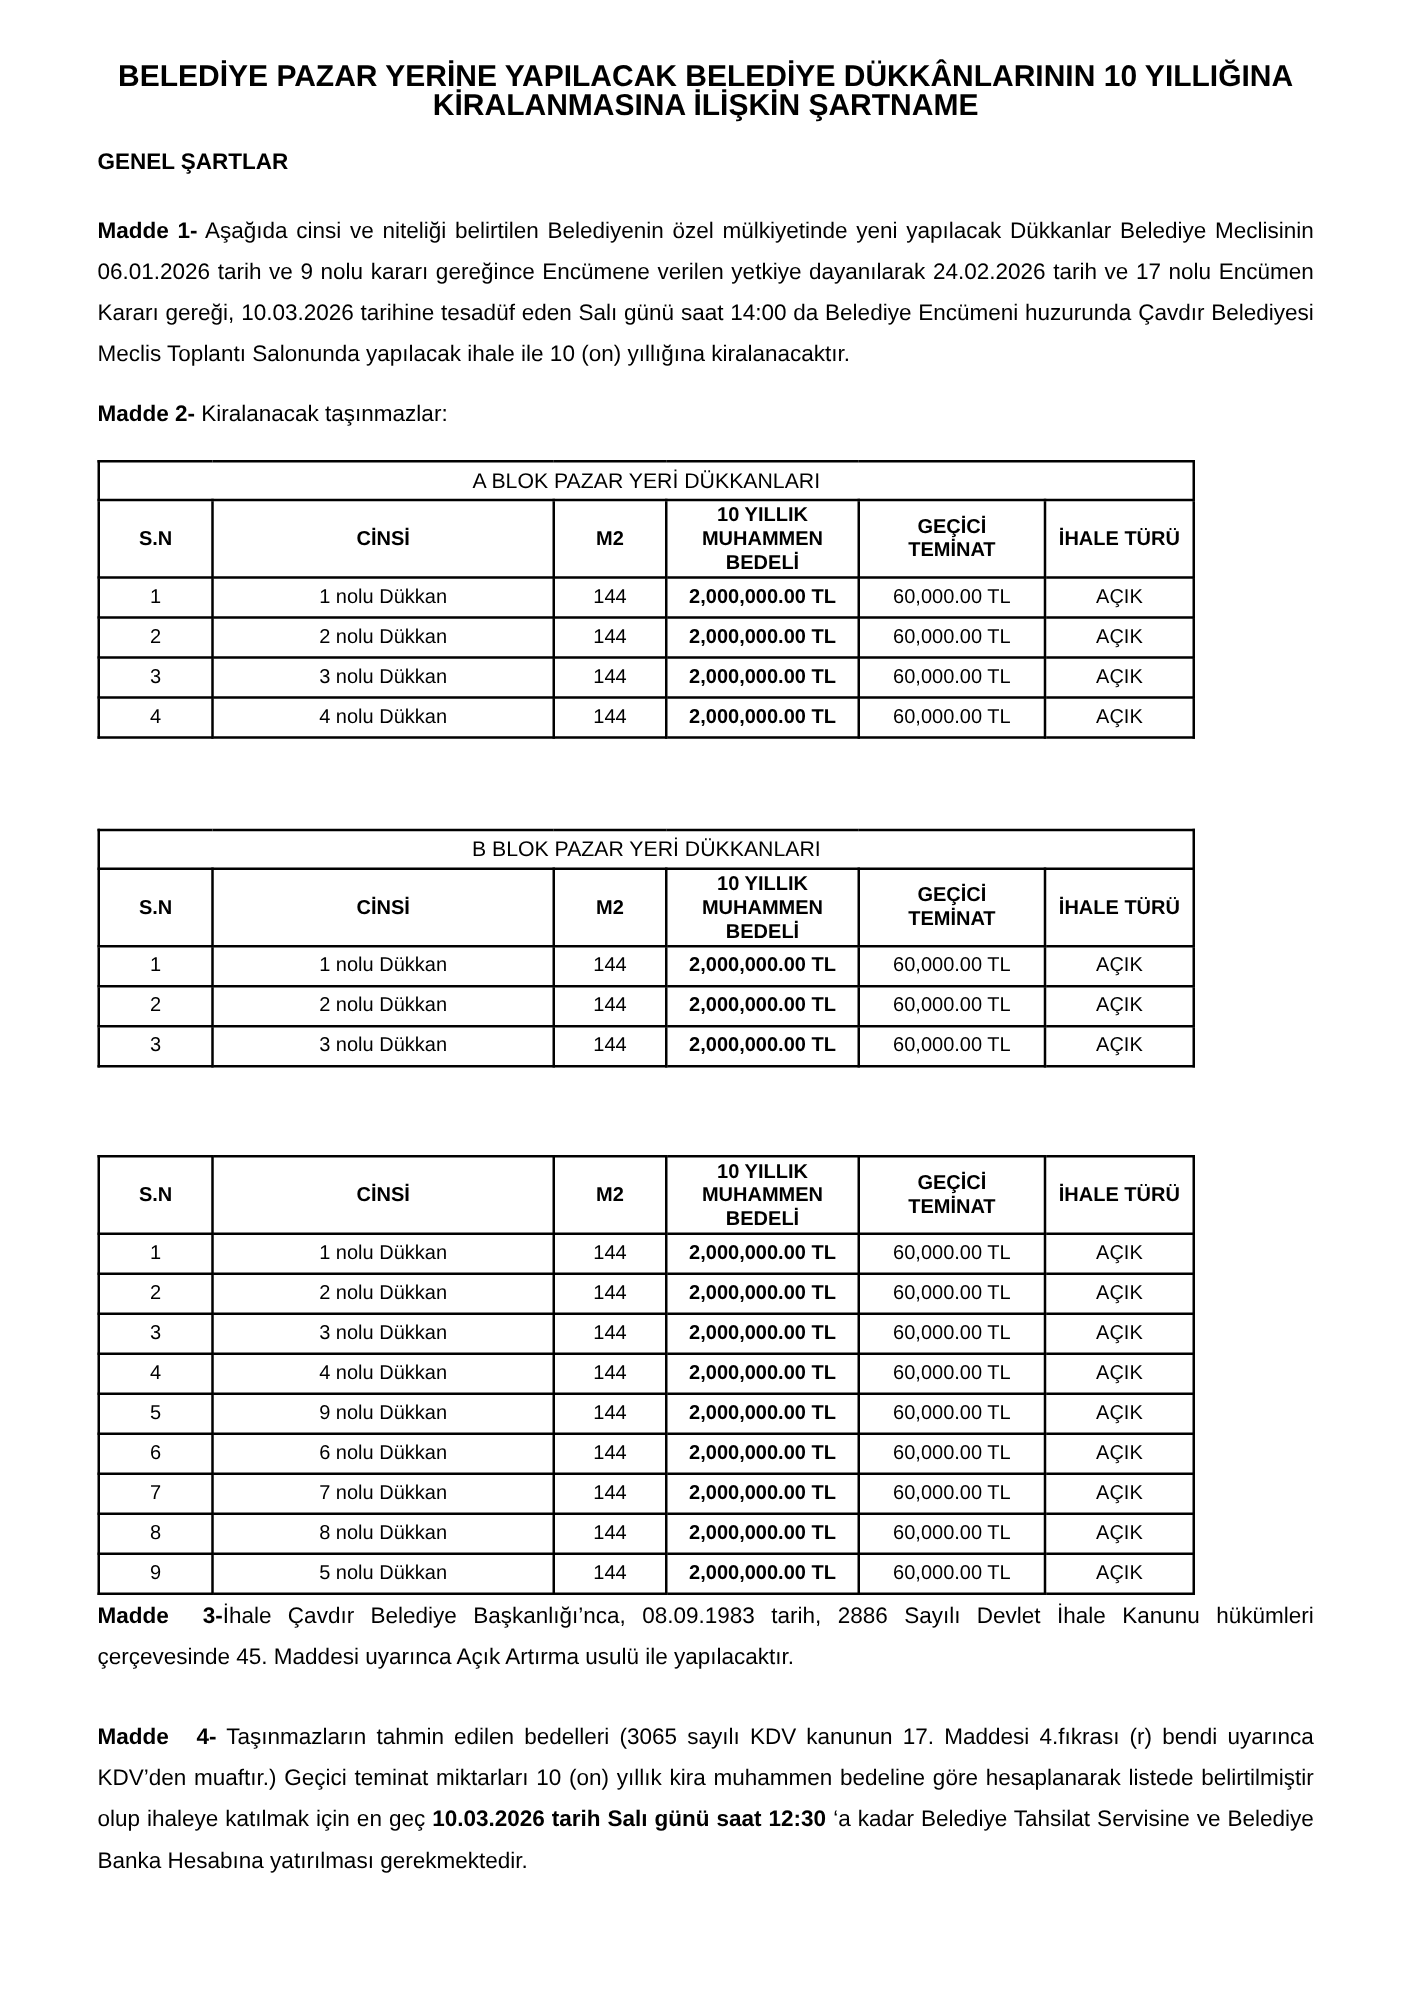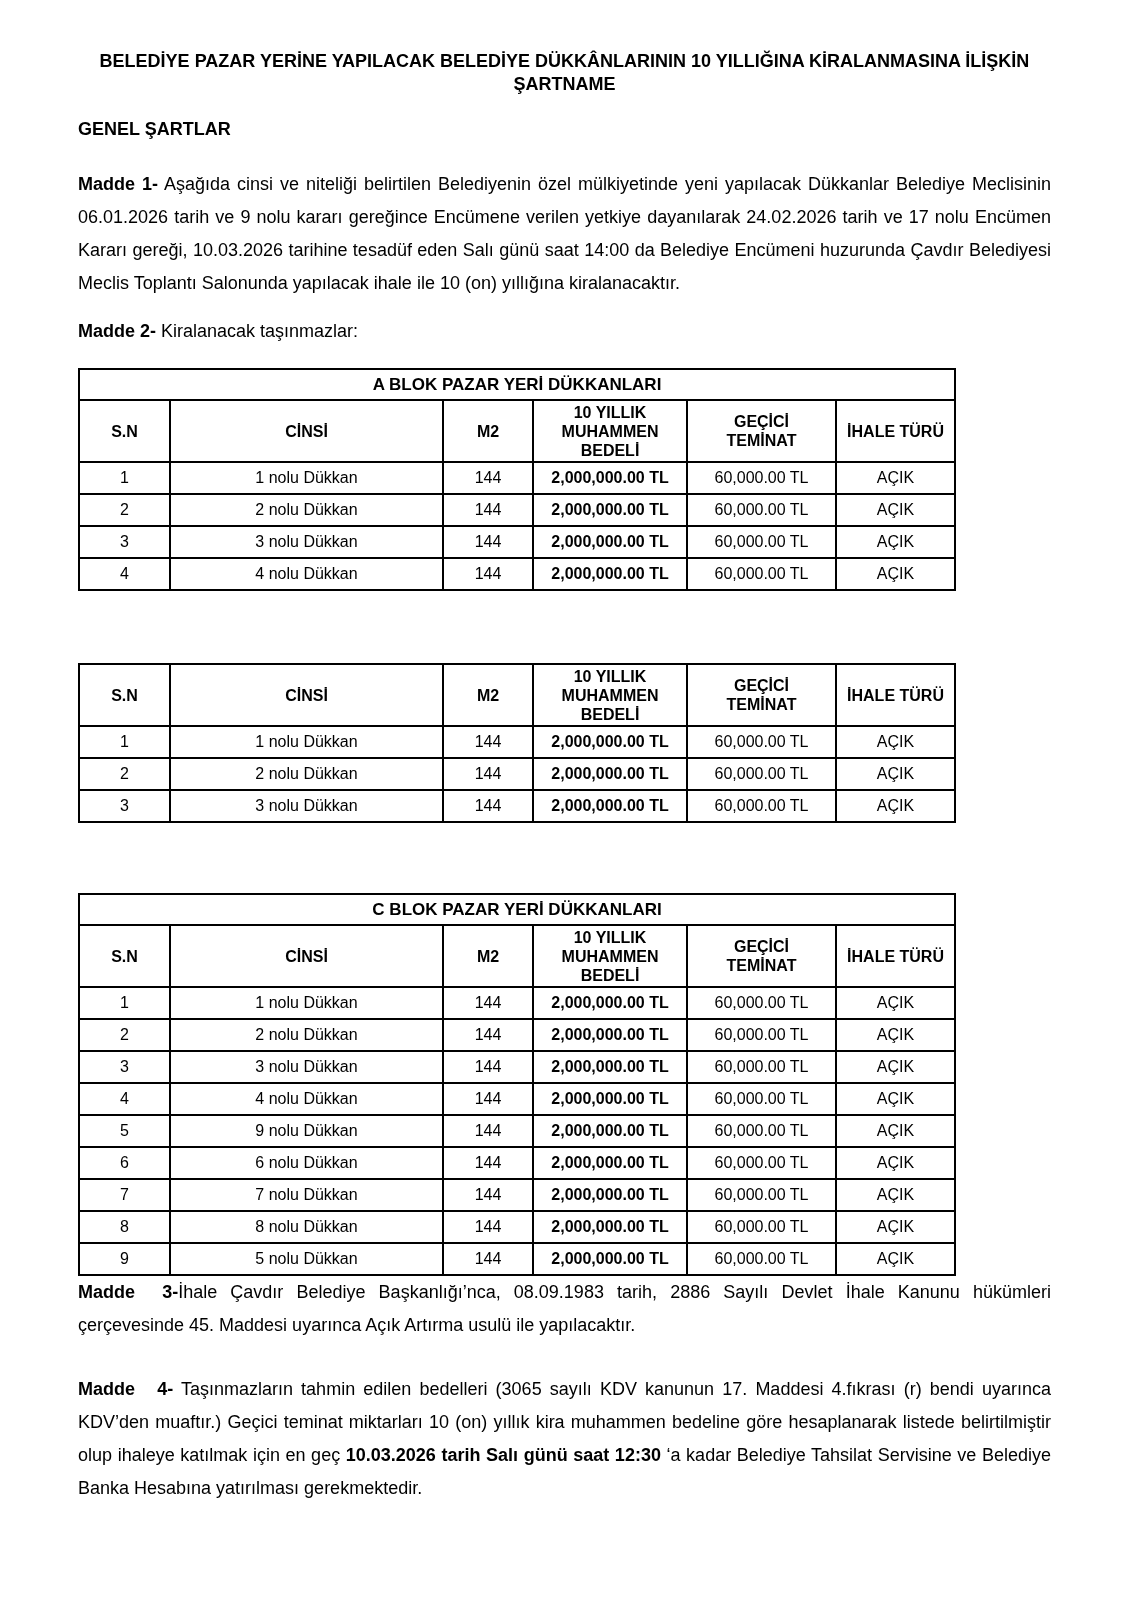--- a/index.html
+++ b/index.html
@@ -8,21 +8,21 @@
     width: 1131px;
     height: 1600px;
     overflow: hidden;
     color: #000000;
     font-family: "Liberation Sans", sans-serif;
     padding: 50px 80px 0 78px;
   }
   .title {
     text-align: center;
     font-weight: bold;
-    font-size: 18px;
+    font-size: 24px;
     line-height: 23px;
   }
   .subtitle {
     text-align: left;
     font-weight: bold;
     font-size: 18px;
     line-height: 23px;
     margin-top: 22px;
   }
   p.article {
@@ -46,21 +46,21 @@
   table.doc-table.tbl-c { margin-top: 70px; }
   .doc-table td, .doc-table th {
     border: 2px solid #000000;
     text-align: center;
     vertical-align: middle;
     overflow: hidden;
   }
   .doc-table .title-row td {
     height: 31px;
     font-size: 17px;
-    font-weight: bold;
+    font-weight: normal;
   }
   .doc-table th {
     height: 62px;
     font-size: 16px;
     font-weight: bold;
     line-height: 19px;
   }
   .doc-table th span { display: inline-block; }
   .doc-table th span.hdr-bedel { max-width: 112px; }
   .doc-table th span.hdr-teminat { max-width: 95px; }
@@ -132,20 +132,70 @@
         <td>4 nolu Dükkan</td>
         <td>144</td>
         <td class="bold">2,000,000.00 TL</td>
         <td>60,000.00 TL</td>
         <td>AÇIK</td>
       </tr>
     </tbody>
 </table>
 
 <table class="doc-table tbl-b">
+  <colgroup>
+    <col style="width:91px">
+      <col style="width:273px">
+      <col style="width:90px">
+    <col style="width:154px">
+      <col style="width:149px">
+      <col style="width:119px">
+  </colgroup>
+  <thead>
+    <tr class="title-row">
+      <td colspan="6">B BLOK PAZAR YERİ DÜKKANLARI</td>
+    </tr>
+    <tr>
+      <th><span>S.N</span></th>
+      <th><span>CİNSİ</span></th>
+      <th><span>M2</span></th>
+      <th><span class="hdr-bedel">10 YILLIK MUHAMMEN BEDELİ</span></th>
+      <th><span class="hdr-teminat">GEÇİCİ TEMİNAT</span></th>
+      <th><span>İHALE TÜRÜ</span></th>
+    </tr>
+  </thead>
+  <tbody>
+      <tr>
+        <td>1</td>
+        <td>1 nolu Dükkan</td>
+        <td>144</td>
+        <td class="bold">2,000,000.00 TL</td>
+        <td>60,000.00 TL</td>
+        <td>AÇIK</td>
+      </tr>
+      <tr>
+        <td>2</td>
+        <td>2 nolu Dükkan</td>
+        <td>144</td>
+        <td class="bold">2,000,000.00 TL</td>
+        <td>60,000.00 TL</td>
+        <td>AÇIK</td>
+      </tr>
+      <tr>
+        <td>3</td>
+        <td>3 nolu Dükkan</td>
+        <td>144</td>
+        <td class="bold">2,000,000.00 TL</td>
+        <td>60,000.00 TL</td>
+        <td>AÇIK</td>
+      </tr>
+    </tbody>
+</table>
+
+<table class="doc-table tbl-c">
   <colgroup>
     <col style="width:91px">
       <col style="width:273px">
       <col style="width:90px">
     <col style="width:154px">
       <col style="width:149px">
       <col style="width:119px">
   </colgroup>
   <thead>
     <tr>
@@ -175,116 +225,66 @@
         <td>AÇIK</td>
       </tr>
       <tr>
         <td>3</td>
         <td>3 nolu Dükkan</td>
         <td>144</td>
         <td class="bold">2,000,000.00 TL</td>
         <td>60,000.00 TL</td>
         <td>AÇIK</td>
       </tr>
+      <tr>
+        <td>4</td>
+        <td>4 nolu Dükkan</td>
+        <td>144</td>
+        <td class="bold">2,000,000.00 TL</td>
+        <td>60,000.00 TL</td>
+        <td>AÇIK</td>
+      </tr>
+      <tr>
+        <td>5</td>
+        <td>9 nolu Dükkan</td>
+        <td>144</td>
+        <td class="bold">2,000,000.00 TL</td>
+        <td>60,000.00 TL</td>
+        <td>AÇIK</td>
+      </tr>
+      <tr>
+        <td>6</td>
+        <td>6 nolu Dükkan</td>
+        <td>144</td>
+        <td class="bold">2,000,000.00 TL</td>
+        <td>60,000.00 TL</td>
+        <td>AÇIK</td>
+      </tr>
+      <tr>
+        <td>7</td>
+        <td>7 nolu Dükkan</td>
+        <td>144</td>
+        <td class="bold">2,000,000.00 TL</td>
+        <td>60,000.00 TL</td>
+        <td>AÇIK</td>
+      </tr>
+      <tr>
+        <td>8</td>
+        <td>8 nolu Dükkan</td>
+        <td>144</td>
+        <td class="bold">2,000,000.00 TL</td>
+        <td>60,000.00 TL</td>
+        <td>AÇIK</td>
+      </tr>
+      <tr>
+        <td>9</td>
+        <td>5 nolu Dükkan</td>
+        <td>144</td>
+        <td class="bold">2,000,000.00 TL</td>
+        <td>60,000.00 TL</td>
+        <td>AÇIK</td>
+      </tr>
     </tbody>
 </table>
 
-<table class="doc-table tbl-c">
-  <colgroup>
-    <col style="width:91px">
-      <col style="width:273px">
-      <col style="width:90px">
-    <col style="width:154px">
-      <col style="width:149px">
-      <col style="width:119px">
-  </colgroup>
-  <thead>
-    <tr class="title-row">
-      <td colspan="6">C BLOK PAZAR YERİ DÜKKANLARI</td>
-    </tr>
-    <tr>
-      <th><span>S.N</span></th>
-      <th><span>CİNSİ</span></th>
-      <th><span>M2</span></th>
-      <th><span class="hdr-bedel">10 YILLIK MUHAMMEN BEDELİ</span></th>
-      <th><span class="hdr-teminat">GEÇİCİ TEMİNAT</span></th>
-      <th><span>İHALE TÜRÜ</span></th>
-    </tr>
-  </thead>
-  <tbody>
-      <tr>
-        <td>1</td>
-        <td>1 nolu Dükkan</td>
-        <td>144</td>
-        <td class="bold">2,000,000.00 TL</td>
-        <td>60,000.00 TL</td>
-        <td>AÇIK</td>
-      </tr>
-      <tr>
-        <td>2</td>
-        <td>2 nolu Dükkan</td>
-        <td>144</td>
-        <td class="bold">2,000,000.00 TL</td>
-        <td>60,000.00 TL</td>
-        <td>AÇIK</td>
-      </tr>
-      <tr>
-        <td>3</td>
-        <td>3 nolu Dükkan</td>
-        <td>144</td>
-        <td class="bold">2,000,000.00 TL</td>
-        <td>60,000.00 TL</td>
-        <td>AÇIK</td>
-      </tr>
-      <tr>
-        <td>4</td>
-        <td>4 nolu Dükkan</td>
-        <td>144</td>
-        <td class="bold">2,000,000.00 TL</td>
-        <td>60,000.00 TL</td>
-        <td>AÇIK</td>
-      </tr>
-      <tr>
-        <td>5</td>
-        <td>9 nolu Dükkan</td>
-        <td>144</td>
-        <td class="bold">2,000,000.00 TL</td>
-        <td>60,000.00 TL</td>
-        <td>AÇIK</td>
-      </tr>
-      <tr>
-        <td>6</td>
-        <td>6 nolu Dükkan</td>
-        <td>144</td>
-        <td class="bold">2,000,000.00 TL</td>
-        <td>60,000.00 TL</td>
-        <td>AÇIK</td>
-      </tr>
-      <tr>
-        <td>7</td>
-        <td>7 nolu Dükkan</td>
-        <td>144</td>
-        <td class="bold">2,000,000.00 TL</td>
-        <td>60,000.00 TL</td>
-        <td>AÇIK</td>
-      </tr>
-      <tr>
-        <td>8</td>
-        <td>8 nolu Dükkan</td>
-        <td>144</td>
-        <td class="bold">2,000,000.00 TL</td>
-        <td>60,000.00 TL</td>
-        <td>AÇIK</td>
-      </tr>
-      <tr>
-        <td>9</td>
-        <td>5 nolu Dükkan</td>
-        <td>144</td>
-        <td class="bold">2,000,000.00 TL</td>
-        <td>60,000.00 TL</td>
-        <td>AÇIK</td>
-      </tr>
-    </tbody>
-</table>
-
 <p class="article m3"><span class="lbl-gap">Madde 3-</span><span>İhale Çavdır Belediye Başkanlığı’nca, 08.09.1983 tarih, 2886 Sayılı Devlet İhale Kanunu hükümleri çerçevesinde 45. Maddesi uyarınca Açık Artırma usulü ile yapılacaktır.</span></p>
 
 <p class="article m4"><span class="lbl-gap">Madde 4-</span><span> Taşınmazların tahmin edilen bedelleri (3065 sayılı KDV  kanunun 17. Maddesi 4.fıkrası (r) bendi uyarınca KDV’den muaftır.) Geçici teminat miktarları 10 (on) yıllık kira muhammen bedeline göre hesaplanarak listede belirtilmiştir olup ihaleye katılmak için en geç </span><span class="lbl">10.03.2026 tarih Salı günü saat 12:30</span><span> ‘a kadar Belediye Tahsilat Servisine ve Belediye Banka Hesabına yatırılması gerekmektedir.</span></p>
 
 </body></html>

